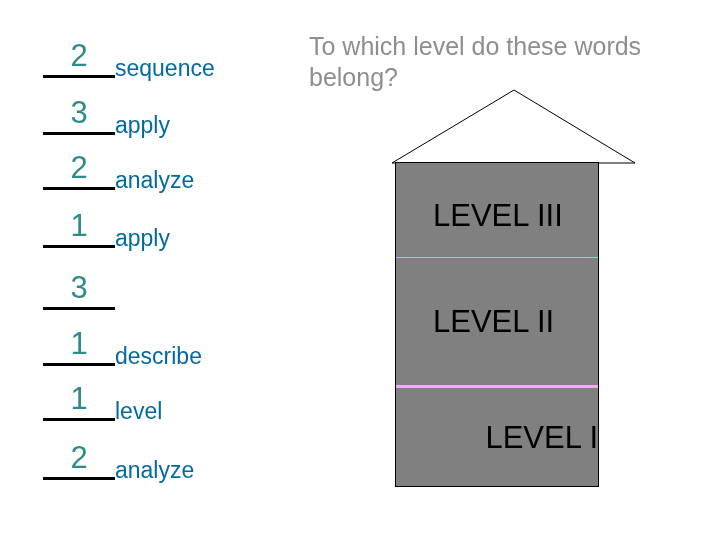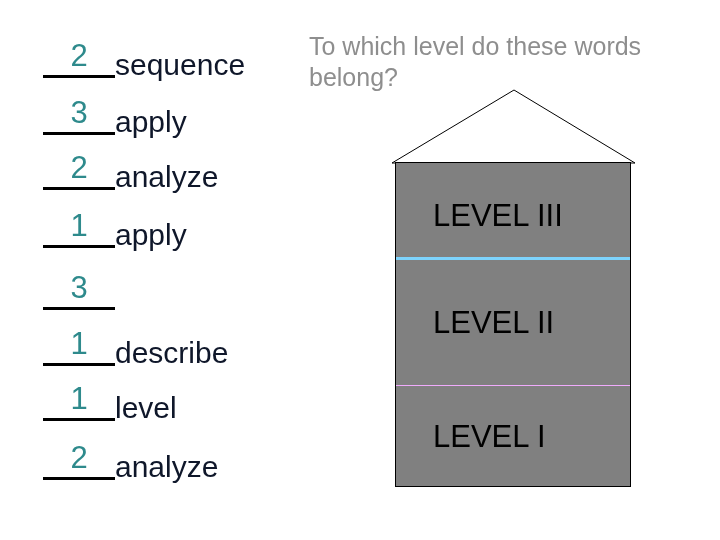--- a/index.html
+++ b/index.html
@@ -40,22 +40,22 @@
     justify-content: center;
     flex: none;
   }
   .num {
     color: #2E8A8C;
     font-size: 31px;
     line-height: 1;
     margin-bottom: 4px;
   }
   .word {
-    color: #0f172a;
-    font-size: 30px;
+    color: #0369a1;
+    font-size: 23px;
     line-height: 1;
     margin-bottom: -2px;
   }
 
   
   .question {
     position: absolute;
     left: 309px;
     top: 31px;
     width: 398px;
@@ -69,37 +69,37 @@
     position: absolute;
     left: 391px;
     top: 89px;
     width: 245px;
     height: 75px;
   }
   .house-body {
     position: absolute;
     left: 395px;
     top: 162px;
-    width: 236px;
+    width: 204px;
     height: 325px;
     box-sizing: border-box;
     background: #808080;
     border: 1px solid #000000;
     display: flex;
     flex-direction: column;
   }
   .level-section {
     box-sizing: border-box;
     display: flex;
     align-items: center;
     padding-left: 37px;
   }
   .level-section.s1 { height: 94px; padding-top: 10px; }
-  .level-section.s2 { height: 128px; border-top: 3px solid #7dd3fc; }
-  .level-section.s3 { height: 101px; border-top: 1px solid #f0abfc; }
+  .level-section.s2 { height: 128px; border-top: 1px solid #7dd3fc; }
+  .level-section.s3 { height: 101px; border-top: 3px solid #f0abfc; justify-content: flex-end; }
   .level-label {
     color: #000000;
     font-size: 31px;
     line-height: 1;
     white-space: nowrap;
   }
 </style>
 </head>
 <body>
 

